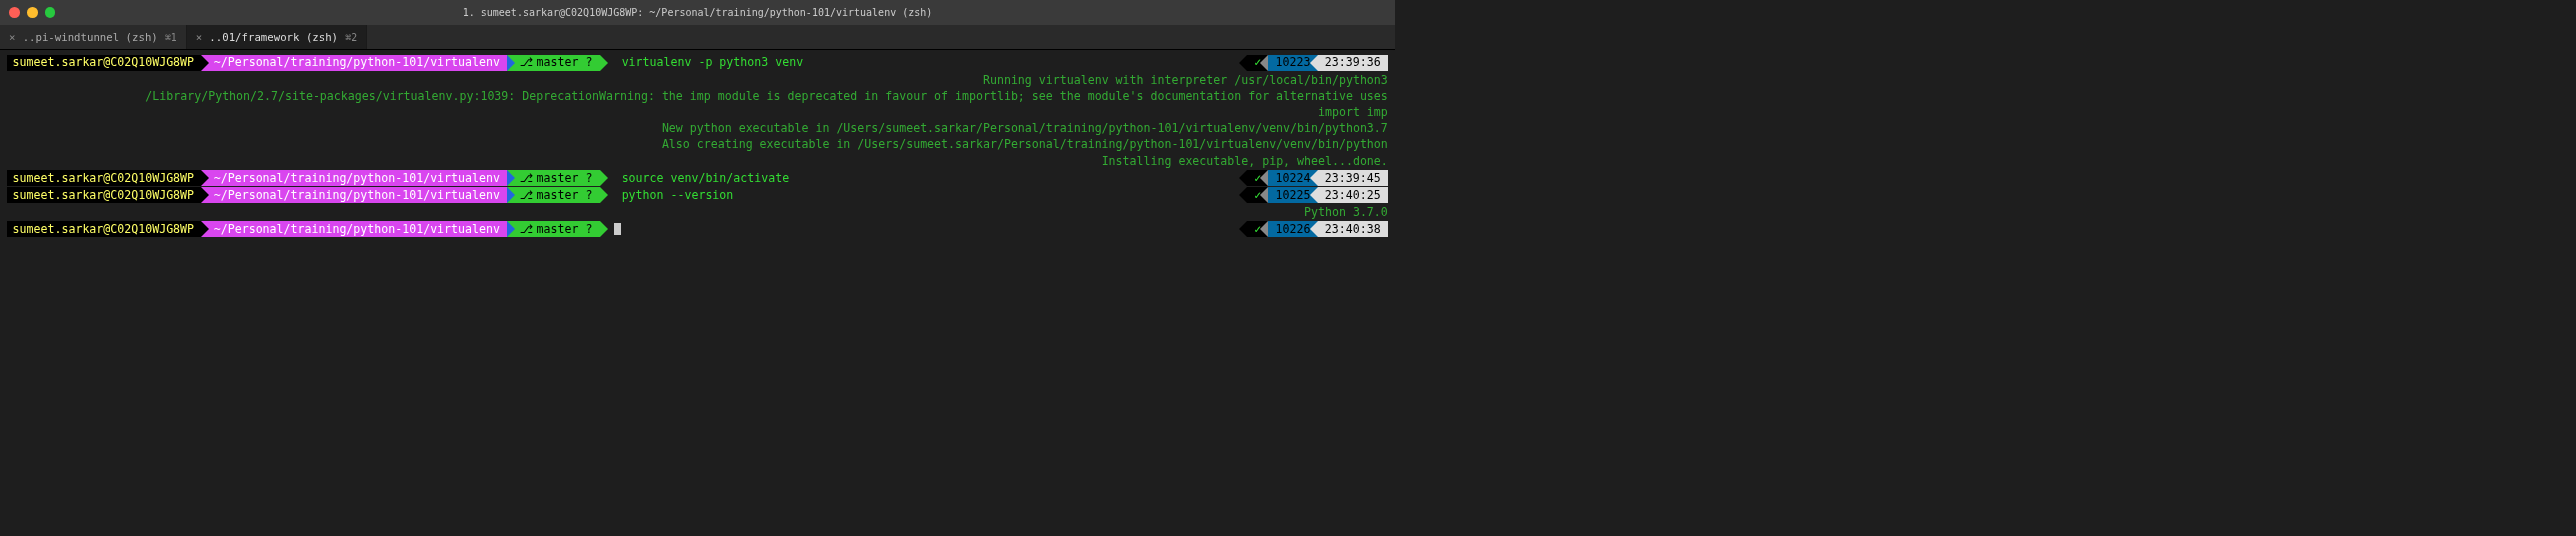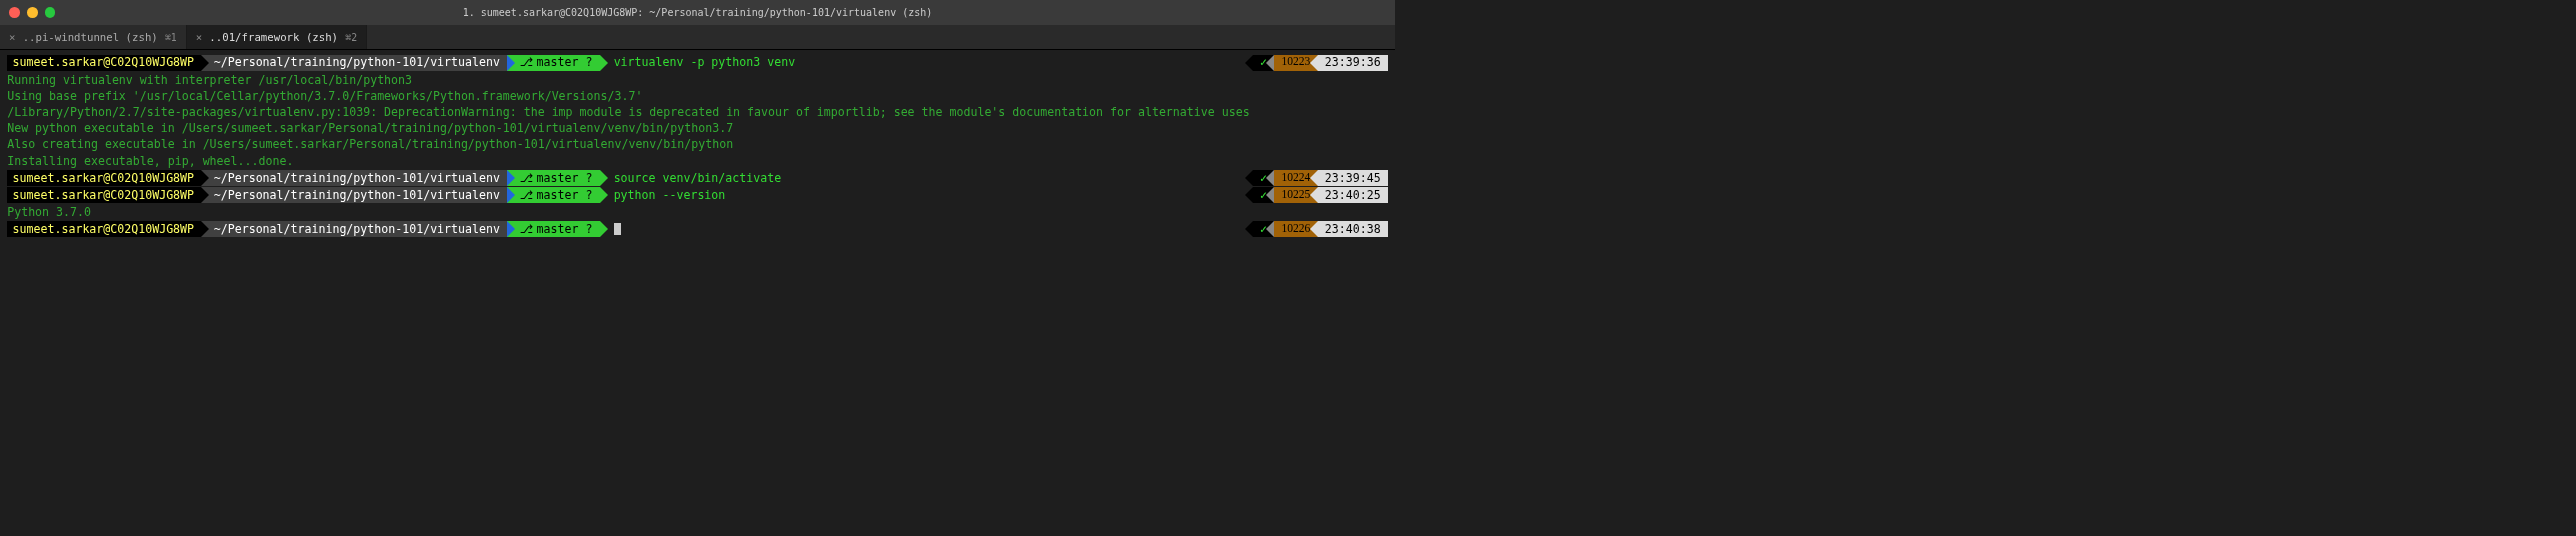--- a/index.html
+++ b/index.html
@@ -93,42 +93,42 @@
   border-bottom: 8px solid transparent;
   border-left: 8px solid currentColor;
   z-index: 1;
 }
 .seg-user {
   background: #000;
   color: #000;
 }
 .seg-user span { color: #ffff66; }
 .seg-path {
-  background: #404040;
+  background: #d946ef;
   color: #2266dd;
   padding-left: 12.5px;
 }
 .seg-path span { color: #fff; }
 .seg-git {
   background: #33cc33;
   color: #33cc33;
   padding-left: 12.5px;
   text-align: center;
 }
 .seg-git span { color: #000; }
 .seg-git::after {
   border-left-color: #33cc33;
 }
 .branch-icon {
   display: inline-block;
   margin-right: 3.6px;
 }
 .cmd {
   color: #33dd33;
-  margin-left: 14px;
+  margin-left: 22px;
 }
 .cursor {
   background: #ccc;
   width: 7.2px;
   height: 12.5px;
   display: inline-block;
   margin-left: 14.3px;
 }
 .right-status {
   margin-left: auto;
@@ -150,33 +150,33 @@
   border-top: 8px solid transparent;
   border-bottom: 8px solid transparent;
   border-right: 8px solid currentColor;
 }
 .rseg-check {
   background: #000;
   color: #000;
 }
 .rseg-check span { color: #33dd33; }
 .rseg-num {
-  background: #a16207;
+  background: #0369a1;
   color: #888;
-  font-family: Liberation Serif, serif;
 }
 .rseg-num span { color: #000; }
 .rseg-time {
   background: #ddd;
   color: #ddd;
 }
 .rseg-time span { color: #000; text-align: right; }
 .output {
   color: #33aa33;
   white-space: pre;
+  text-align: right;
 }
 </style>
 </head>
 <body>
 
 <div class="titlebar">
   <div class="traffic-lights">
     <div class="traffic-light tl-red"></div>
     <div class="traffic-light tl-yellow"></div>
     <div class="traffic-light tl-green"></div>
@@ -216,22 +216,22 @@
         </div>
       <div class="rseg rseg-num">
           <span>10223</span>
         </div>
       <div class="rseg rseg-time">
           <span>23:39:36</span>
         </div>
     </div>
   </div>
   <div class="output">Running virtualenv with interpreter /usr/local/bin/python3</div>
-  <div class="output">Using base prefix '/usr/local/Cellar/python/3.7.0/Frameworks/Python.framework/Versions/3.7'</div>
   <div class="output">/Library/Python/2.7/site-packages/virtualenv.py:1039: DeprecationWarning: the imp module is deprecated in favour of importlib; see the module's documentation for alternative uses</div>
+  <div class="output">  import imp</div>
   <div class="output">New python executable in /Users/sumeet.sarkar/Personal/training/python-101/virtualenv/venv/bin/python3.7</div>
   <div class="output">Also creating executable in /Users/sumeet.sarkar/Personal/training/python-101/virtualenv/venv/bin/python</div>
   <div class="output">Installing executable, pip, wheel...done.</div>
 
   <div class="prompt-line">
     <div class="seg seg-user">
         <span>sumeet.sarkar@C02Q10WJG8WP</span>
       </div>
     <div class="seg seg-path">
         <span>~/Personal/training/python-101/virtualenv</span>

